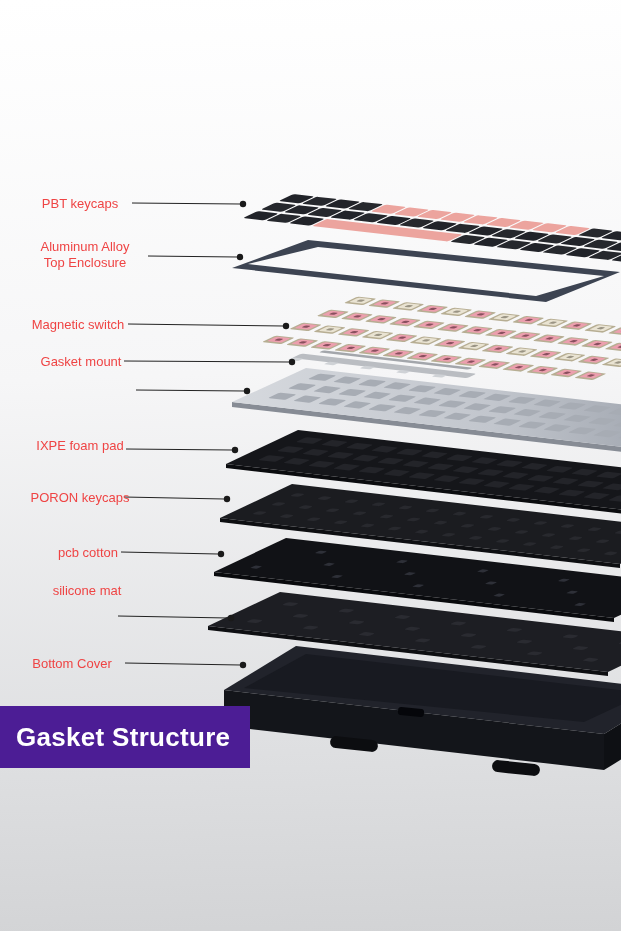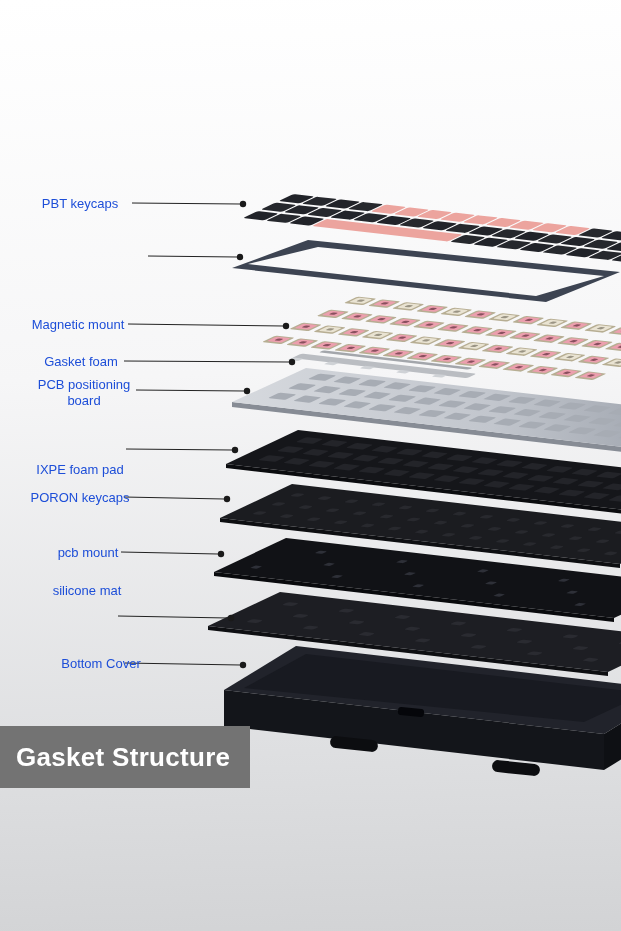--- a/index.html
+++ b/index.html
@@ -5,21 +5,21 @@
   html,body{margin:0;padding:0;}
   body{
     width:621px;height:931px;overflow:hidden;
     font-family:"Liberation Sans",sans-serif;
     background:linear-gradient(178deg,#ffffff 0%,#f6f6f7 40%,#dedfe1 80%,#d2d3d5 100%);
   }
   .stage{position:relative;width:621px;height:931px;}
   svg{position:absolute;left:0;top:0;}
   .label{
     position:absolute;width:120px;text-align:center;
-    font-size:13px;line-height:16px;color:#1d4ed8;
+    font-size:13px;line-height:16px;color:#ef4444;
   }
   .label span{display:block;}
   .banner{
     position:absolute;left:0;top:706px;width:250px;height:62px;
     display:flex;align-items:center;padding-left:16px;box-sizing:border-box;
     color:#ffffff;font-size:26px;font-weight:bold;letter-spacing:.3px;
     background:#202a36;
   }
 </style>
 </head>
@@ -500,48 +500,48 @@
         <circle cx="231" cy="618" r="3.2" stroke="none"></circle>
       <line x1="125" y1="663" x2="240" y2="665"></line>
         <circle cx="243" cy="665" r="3.2" stroke="none"></circle>
     </g>
   </svg>
 
   <div class="label" style="left:20px;top:196px">
     <span>PBT keycaps</span>
       <span></span>
   </div>
+  <div class="label" style="left:25px;top:239px">
+    <span>Aluminum Alloy</span>
+      <span>Top Enclosure</span>
+  </div>
   <div class="label" style="left:18px;top:317px">
-    <span>Magnetic mount</span>
+    <span>Magnetic switch</span>
       <span></span>
   </div>
   <div class="label" style="left:21px;top:354px">
-    <span>Gasket foam</span>
-      <span></span>
-  </div>
-  <div class="label" style="left:24px;top:377px">
-    <span>PCB positioning</span>
-      <span>board</span>
-  </div>
-  <div class="label" style="left:20px;top:462px">
+    <span>Gasket mount</span>
+      <span></span>
+  </div>
+  <div class="label" style="left:20px;top:438px">
     <span>IXPE foam pad</span>
       <span></span>
   </div>
   <div class="label" style="left:20px;top:490px">
     <span>PORON keycaps</span>
       <span></span>
   </div>
   <div class="label" style="left:28px;top:545px">
-    <span>pcb mount</span>
+    <span>pcb cotton</span>
       <span></span>
   </div>
   <div class="label" style="left:27px;top:583px">
     <span>silicone mat</span>
       <span></span>
   </div>
-  <div class="label" style="left:41px;top:656px">
+  <div class="label" style="left:12px;top:656px">
     <span>Bottom Cover</span>
       <span></span>
   </div>
 
-  <div class="banner" style="background: #737373; margin-top: 20px;">Gasket Structure</div>
+  <div class="banner" style="background: #4c1d95;">Gasket Structure</div>
 
 </div>
 
 </body></html>

